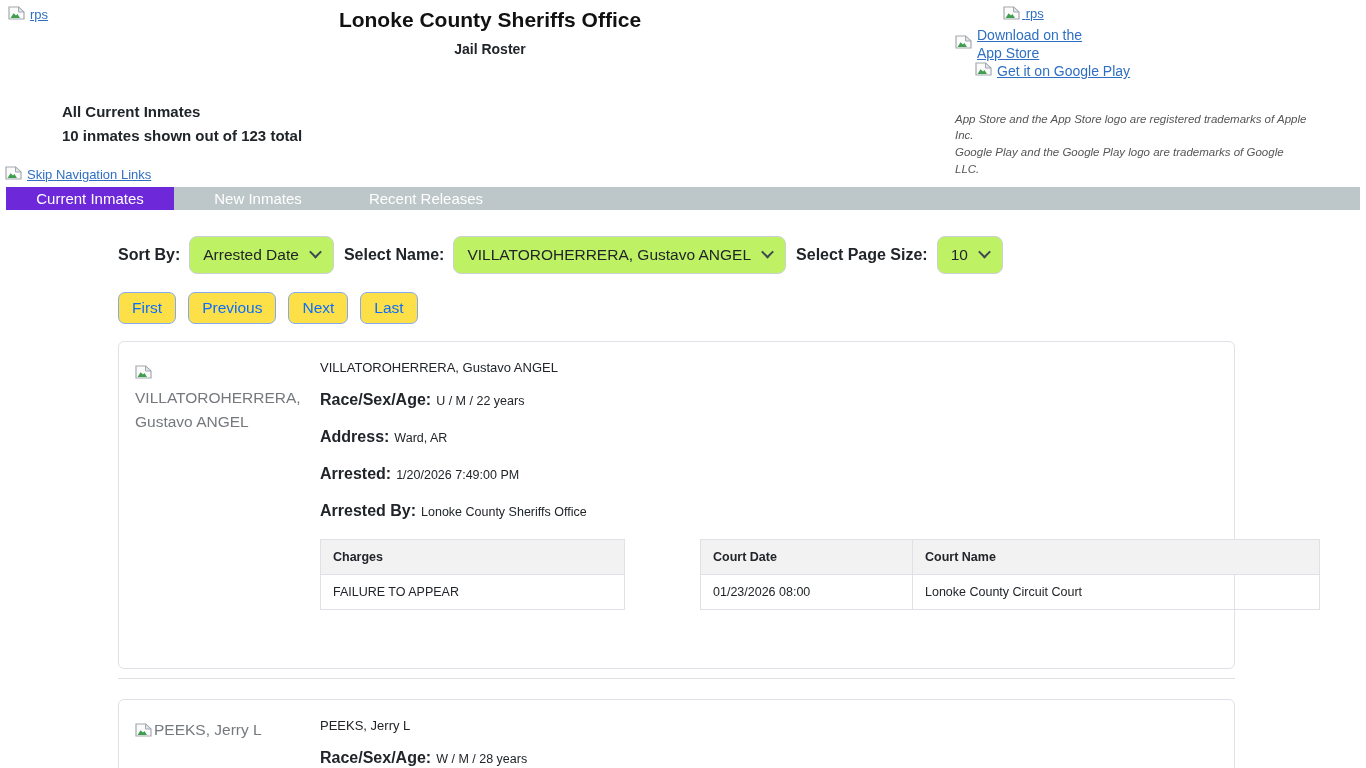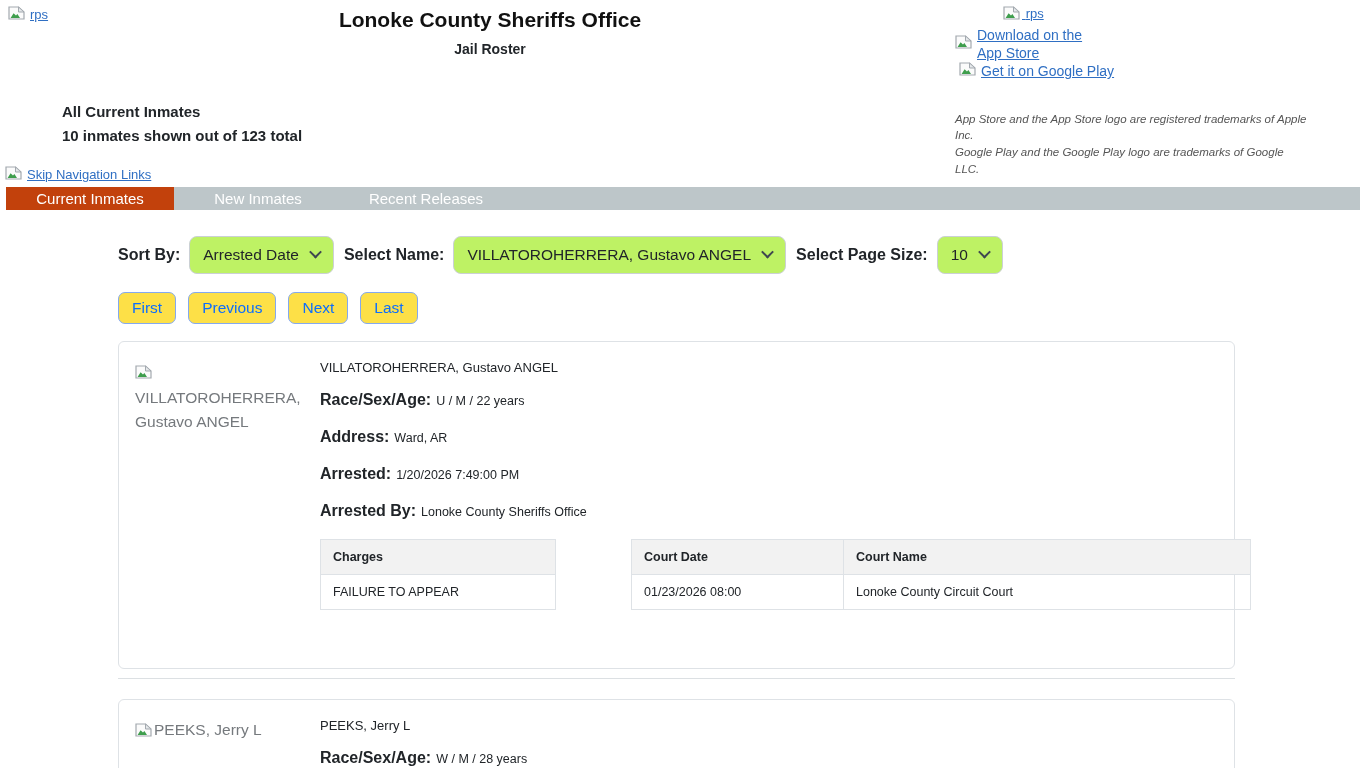--- a/index.html
+++ b/index.html
@@ -11,30 +11,30 @@
   .rps-link { position:absolute; left:8px; top:6px; }
   a.blue-link { color:#2f6fc3; text-decoration:underline; font-size:13px; display:inline-flex; align-items:center; gap:3px; }
   .title-wrap { position:absolute; left:0; top:8px; width:980px; text-align:center; }
   .page-title { font-size:21px; font-weight:bold; color:#111; }
   .page-subtitle { font-size:14px; font-weight:bold; margin-top:9px; }
   .badges { position:absolute; left:955px; top:6px; width:352px; }
   .badges .rps2 { display:block; margin-left:48px; margin-bottom:3px; }
   .badge-row { display:flex; align-items:flex-start;flex-direction:column; }
   .badge-row a { font-size:14px; line-height:1.3; }
   .appstore-link { width:132px; }
-  .gplay-link { margin-left:4px; }
+  .gplay-link { margin-left:20px; }
   .trademark { margin-top:30px; font-style:italic; font-size:11.5px; color:#555; line-height:1.45; }
   .summary { position:absolute; left:62px; top:100px; font-weight:bold; font-size:15px; line-height:24px; }
 
   
   .skipnav { margin:6px 0 3px 5px; }
   .navbar { height:23px; background:#bdc6c9; margin:0 6px 0 6px; display:flex; }
   .nav-tab { width:168px; height:23px; display:flex; align-items:center; justify-content:center;
              color:#fff; font-size:15px; cursor:pointer; }
-  .nav-tab.active { background:#c2410c; }
+  .nav-tab.active { background:#6d28d9; }
 
   
   .main { width:1117px; margin-left:118px; }
   .controls { margin-top:26px; display:flex; align-items:center; }
   .ctl-label { font-weight:bold; font-size:16px; margin-right:9px; white-space:nowrap; }
   .select { display:inline-flex; align-items:center; height:38px; border:1px solid #cbd0d5;
             border-radius:8px; background:#bef264; padding:0 13px; font-size:15.5px; color:#212529;
             margin-right:10px; cursor:pointer; }
   .chev { width:9px; height:9px; border-right:2px solid #3f4750; border-bottom:2px solid #3f4750;
           transform:rotate(45deg) translate(-1px,-1px); margin-left:12px; margin-top:-4px; }
@@ -49,21 +49,21 @@
                line-height:24px; overflow-wrap:anywhere; }
   .info-col { flex:1; }
   .inmate-name { font-size:13px; margin-bottom:16px; }
   .inf-row { margin-bottom:19px; }
   .inf-label { font-weight:bold; font-size:16px; }
   .inf-value { font-size:12.5px; margin-left:5px; }
   .tables { display:flex; margin-top:16px; padding-bottom:58px; }
   table { border-collapse:collapse; font-size:12.5px; }
   th, td { border:1px solid #dee2e6; text-align:left; padding:9px 12px; height:35px; }
   th { background:#f2f2f2; font-weight:bold; }
-  .charges-table { width:236px; }
+  .charges-table { width:305px; }
   .court-table { width:620px; margin-left:75px; }
   .court-table .c1 { width:212px; }
   .divider { border:none; border-top:1px solid #dce0e3; margin:9px 0 0 0; }
   .card.second { margin-top:20px; padding-bottom:18px; }
   .bimg { display:inline-block; vertical-align:-2px; margin-right:2px; }
 </style>
 </head>
 <body>
 
 <div class="header">

